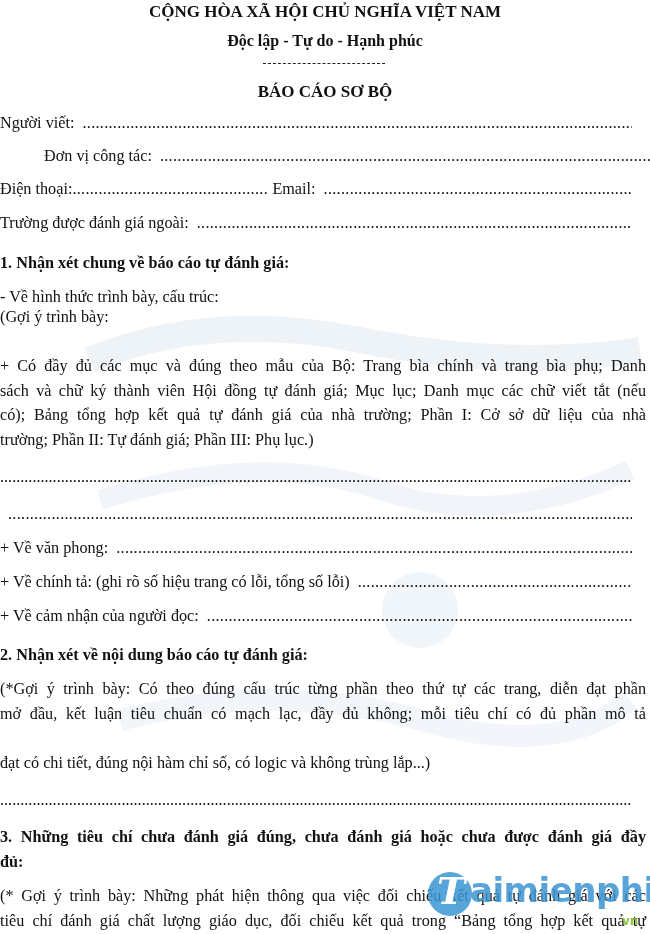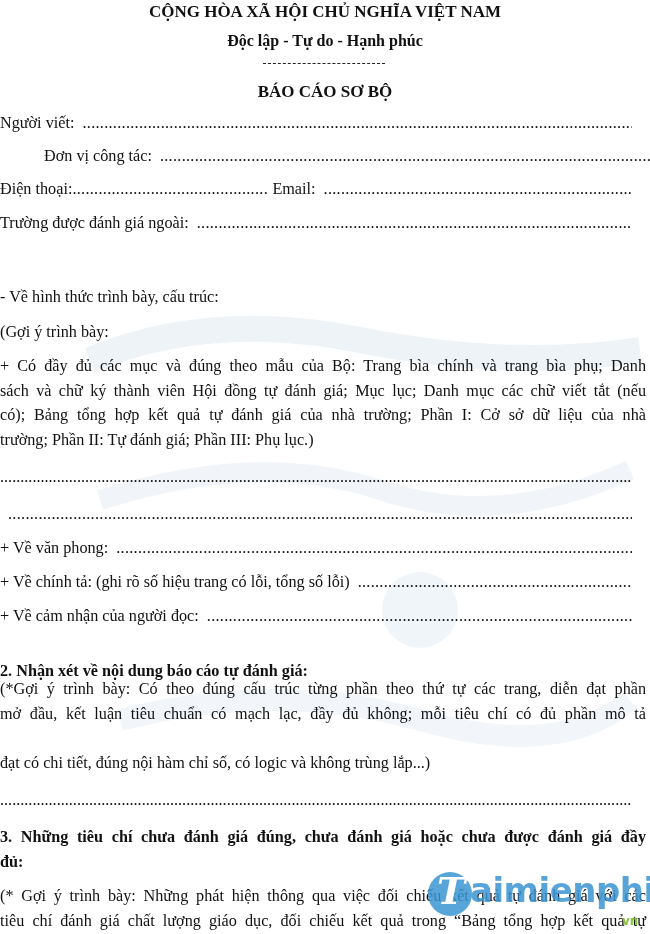--- a/index.html
+++ b/index.html
@@ -169,22 +169,23 @@
     <span style="margin-left:4px;">Email:</span>
       <span class="gap"></span>
     <span class="dots"></span>
   </div>
   <div class="field" style="top:213px;">
     <span>Trường được đánh giá ngoài:</span>
       <span class="gap"></span>
     <span class="dots"></span>
   </div>
 
+  <div class="line bold" style="top:253px;">1. Nhận xét chung về báo cáo tự đánh giá:</div>
   <div class="line" style="top:287px;">- Về hình thức trình bày, cấu trúc:</div>
-  <div class="line" style="top:322px;">(Gợi ý trình bày:</div>
+  <div class="line" style="top:307px;">(Gợi ý trình bày:</div>
 
   <div class="line" style="top:356px; width:646px; text-align:justify; text-align-last:justify;">+ Có đầy đủ các mục và đúng theo mẫu của Bộ: Trang bìa chính và trang bìa phụ; Danh</div>
   <div class="line" style="top:381px; width:646px; text-align:justify; text-align-last:justify;">sách và chữ ký thành viên Hội đồng tự đánh giá; Mục lục; Danh mục các chữ viết tắt (nếu</div>
   <div class="line" style="top:405px; width:646px; text-align:justify; text-align-last:justify;">có); Bảng tổng hợp kết quả tự đánh giá của nhà trường; Phần I: Cở sở dữ liệu của nhà</div>
   <div class="line" style="top:430px;">trường; Phần II: Tự đánh giá; Phần III: Phụ lục.)</div>
 
   <div class="full-dots" style="top:467px;"></div>
 
   <div class="field" style="top:504px;">
       <span class="gap"></span>
@@ -199,21 +200,21 @@
     <span>+ Về chính tả: (ghi rõ số hiệu trang có lỗi, tổng số lỗi)</span>
       <span class="gap"></span>
     <span class="dots"></span>
   </div>
   <div class="field" style="top:606px;">
     <span>+ Về cảm nhận của người đọc:</span>
       <span class="gap"></span>
     <span class="dots"></span>
   </div>
 
-  <div class="line bold" style="top:645px;margin-top:16px;">2. Nhận xét về nội dung báo cáo tự đánh giá:</div>
+  <div class="line bold" style="top:645px;">2. Nhận xét về nội dung báo cáo tự đánh giá:</div>
   <div class="line" style="top:679px; width:646px; text-align:justify; text-align-last:justify;">(*Gợi ý trình bày: Có theo đúng cấu trúc từng phần theo thứ tự các trang, diễn đạt phần</div>
   <div class="line" style="top:704px; width:646px; text-align:justify; text-align-last:justify;">mở đầu, kết luận tiêu chuẩn có mạch lạc, đầy đủ không; mỗi tiêu chí có đủ phần mô tả</div>
   <div class="line" style="top:753px;">đạt có chi tiết, đúng nội hàm chỉ số, có logic và không trùng lắp...)</div>
 
   <div class="full-dots" style="top:790px;"></div>
 
   <div class="line bold" style="top:827px; width:646px; text-align:justify; text-align-last:justify;">3. Những tiêu chí chưa đánh giá đúng, chưa đánh giá hoặc chưa được đánh giá đầy</div>
   <div class="line bold" style="top:852px;">đủ:</div>
   <div class="line" style="top:886px; width:646px; text-align:justify; text-align-last:justify;">(* Gợi ý trình bày: Những phát hiện thông qua việc đối chiếu kết quả tự đánh giá với các</div>
   <div class="line" style="top:911px; width:646px; text-align:justify; text-align-last:justify;">tiêu chí đánh giá chất lượng giáo dục, đối chiếu kết quả trong “Bảng tổng hợp kết quả tự</div>

